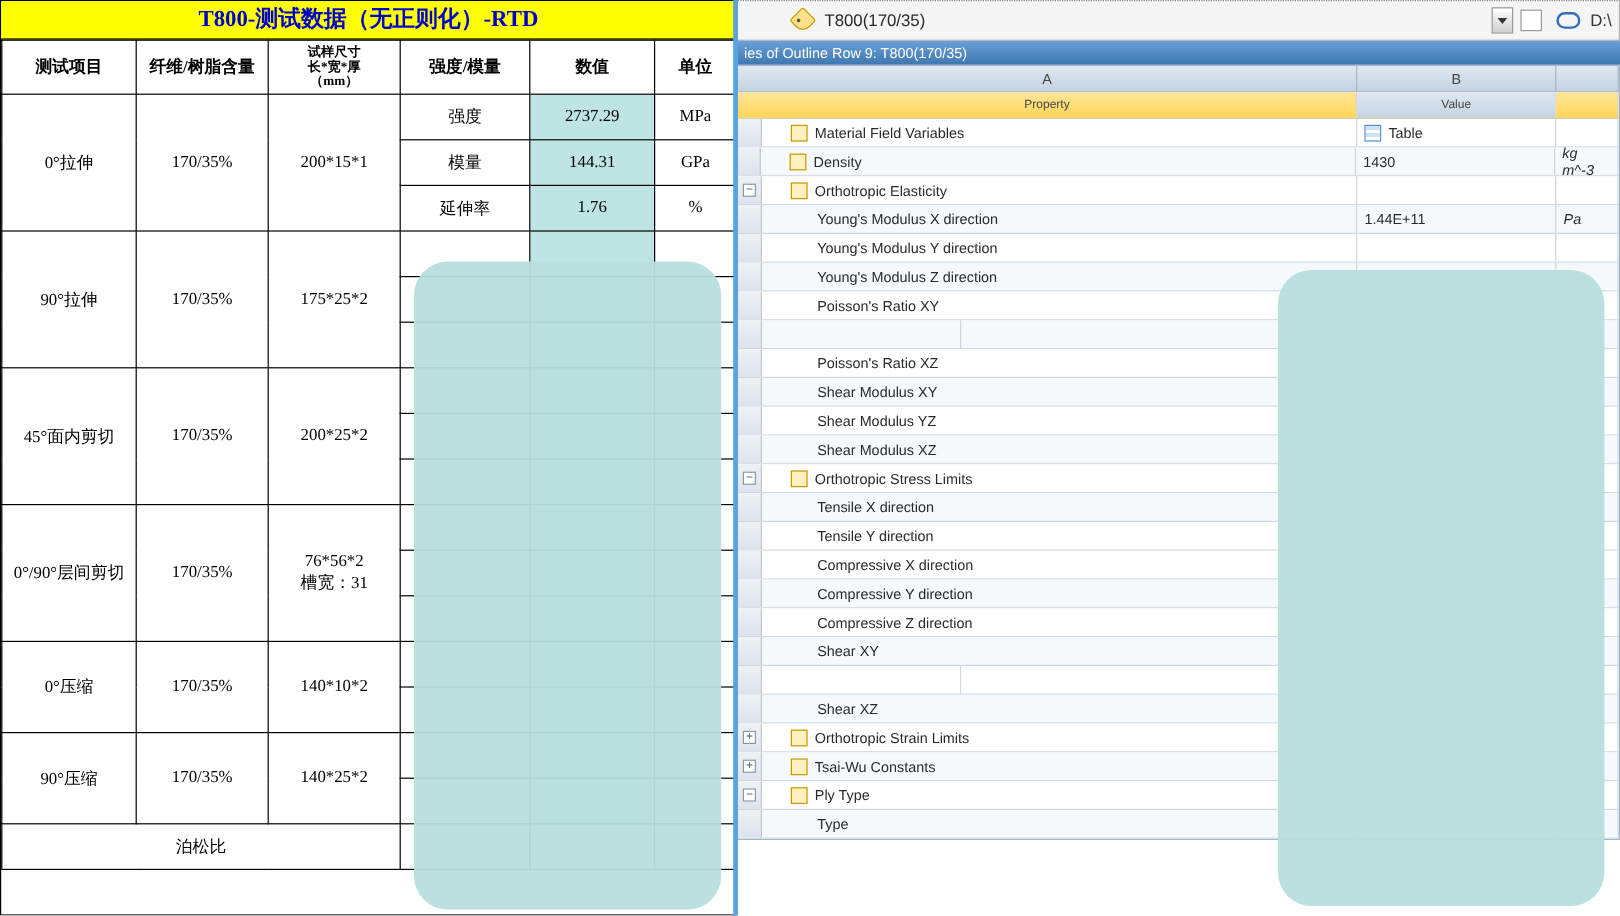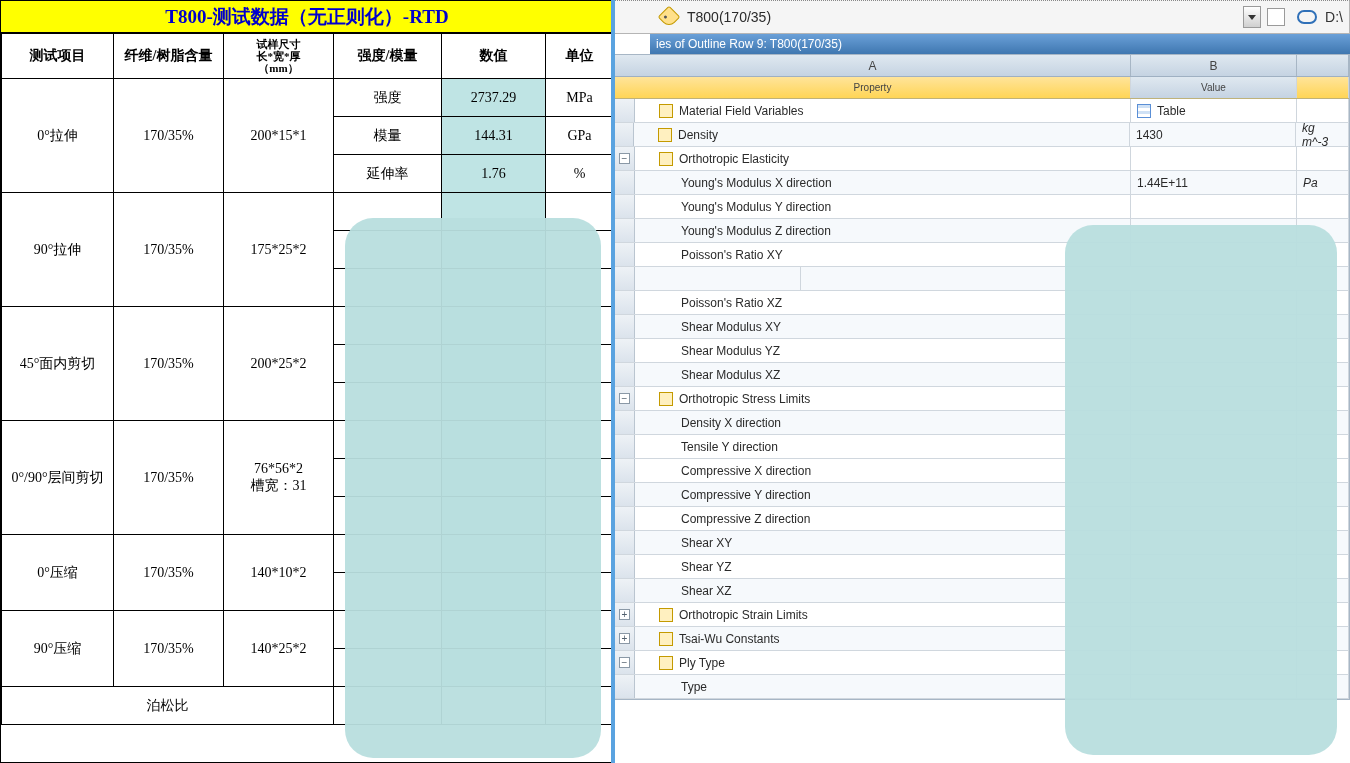--- a/index.html
+++ b/index.html
@@ -130,21 +130,20 @@
   }
   .toolbar .path-label { color:#333; font-size:14px; }
 
   .panel-title {
     height: 20px;
     line-height: 20px;
     padding: 0 6px;
     background: linear-gradient(#6aa0d8,#3f77b0);
     color: #fff;
     font-size: 12px;
-    margin-left: 36px;
   }
 
   .grid {
     border: 1px solid #a7b6c5;
   }
   .grid-header {
     display: flex;
     height: 22px;
     background: linear-gradient(#dfe8f0,#c5d3e2);
     border-bottom: 1px solid #9fb0c2;
@@ -526,21 +525,21 @@
             <span>Orthotropic Stress Limits</span>
           </div>
           <div class="col colB">
             <span></span>
           </div>
           <div class="col colC"></div>
         </div>
         <div class="grid-row light">
           <div class="row-gutter"></div>
           <div class="col colA indent-2">
-            <span>Density X direction</span>
+            <span>Tensile X direction</span>
           </div>
           <div class="col colB">
             <span></span>
           </div>
           <div class="col colC"></div>
         </div>
         <div class="grid-row">
           <div class="row-gutter"></div>
           <div class="col colA indent-2">
             <span>Tensile Y direction</span>
@@ -585,23 +584,20 @@
           <div class="col colA indent-2">
             <span>Shear XY</span>
           </div>
           <div class="col colB">
             <span></span>
           </div>
           <div class="col colC"></div>
         </div>
         <div class="grid-row">
           <div class="row-gutter"></div>
-          <div class="col colA indent-2">
-            <span>Shear YZ</span>
-          </div>
           <div class="col colB">
             <span></span>
           </div>
           <div class="col colC"></div>
         </div>
         <div class="grid-row light">
           <div class="row-gutter"></div>
           <div class="col colA indent-2">
             <span>Shear XZ</span>
           </div>

